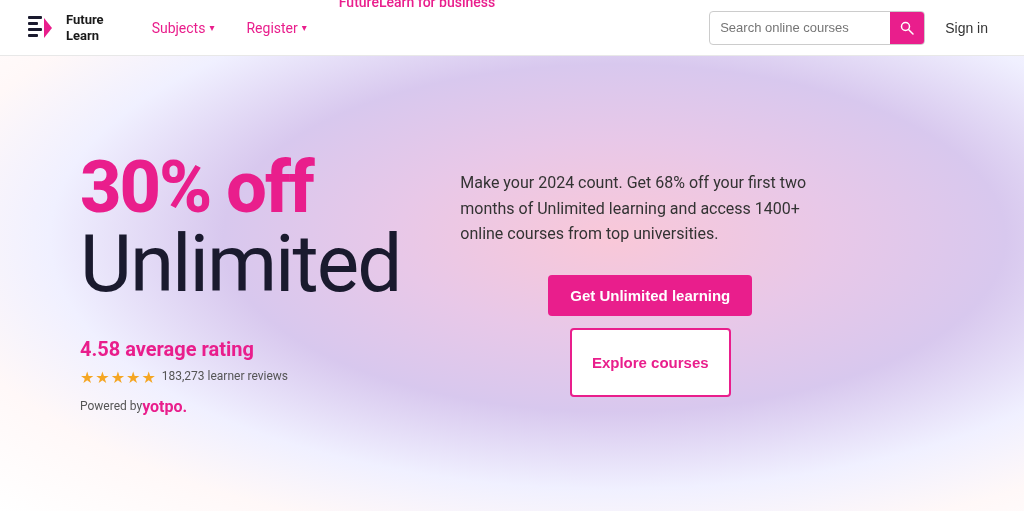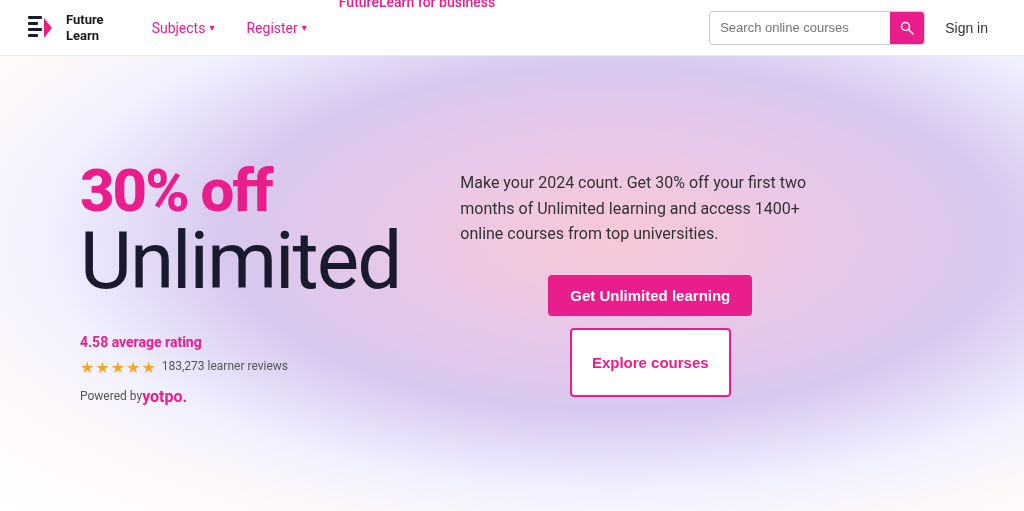--- a/index.html
+++ b/index.html
@@ -140,38 +140,38 @@
       width: 100%;
       display: flex;
       align-items: center;
     }
     .hero-left {
       flex: 0 0 auto;
       min-width: 260px;
       margin-right: 60px;
     }
     .hero-headline-pink {
-      font-size: 60px;
+      font-size: 72px;
       font-weight: 800;
       color: #e91e8c;
       line-height: 1;
       letter-spacing: -2px;
     }
     .hero-headline-dark {
       font-size: 80px;
       font-weight: 400;
       color: #1a1a2e;
       line-height: 1;
       letter-spacing: -2px;
     }
     .rating-section {
       margin-top: 32px;
     }
     .rating-number {
-      font-size: 14px;
+      font-size: 20px;
       font-weight: 700;
       color: #e91e8c;
       line-height: 1.3;
     }
     .stars-row {
       display: flex;
       align-items: center;
       gap: 6px;
       margin-top: 6px;
     }
@@ -309,20 +309,20 @@
             <span>learner reviews</span>
           </div>
         </div>
         <div class="powered-row">
           <span>Powered by</span>
           <a class="yotpo-link" href="#">yotpo.</a>
         </div>
       </div>
     </div>
     <div class="hero-right">
-      <p class="hero-desc">Make your 2024 count. Get 30% off your first two months of Unlimited learning and access 1400+ online courses from top universities.</p>
+      <p class="hero-desc">Make your 2024 count. Get 68% off your first two months of Unlimited learning and access 1400+ online courses from top universities.</p>
       <div class="hero-buttons">
         <button class="btn-get-unlimited">Get Unlimited learning</button>
         <button class="btn-explore">Explore courses</button>
       </div>
     </div>
   </div>
 </section>
 
 </body></html>

